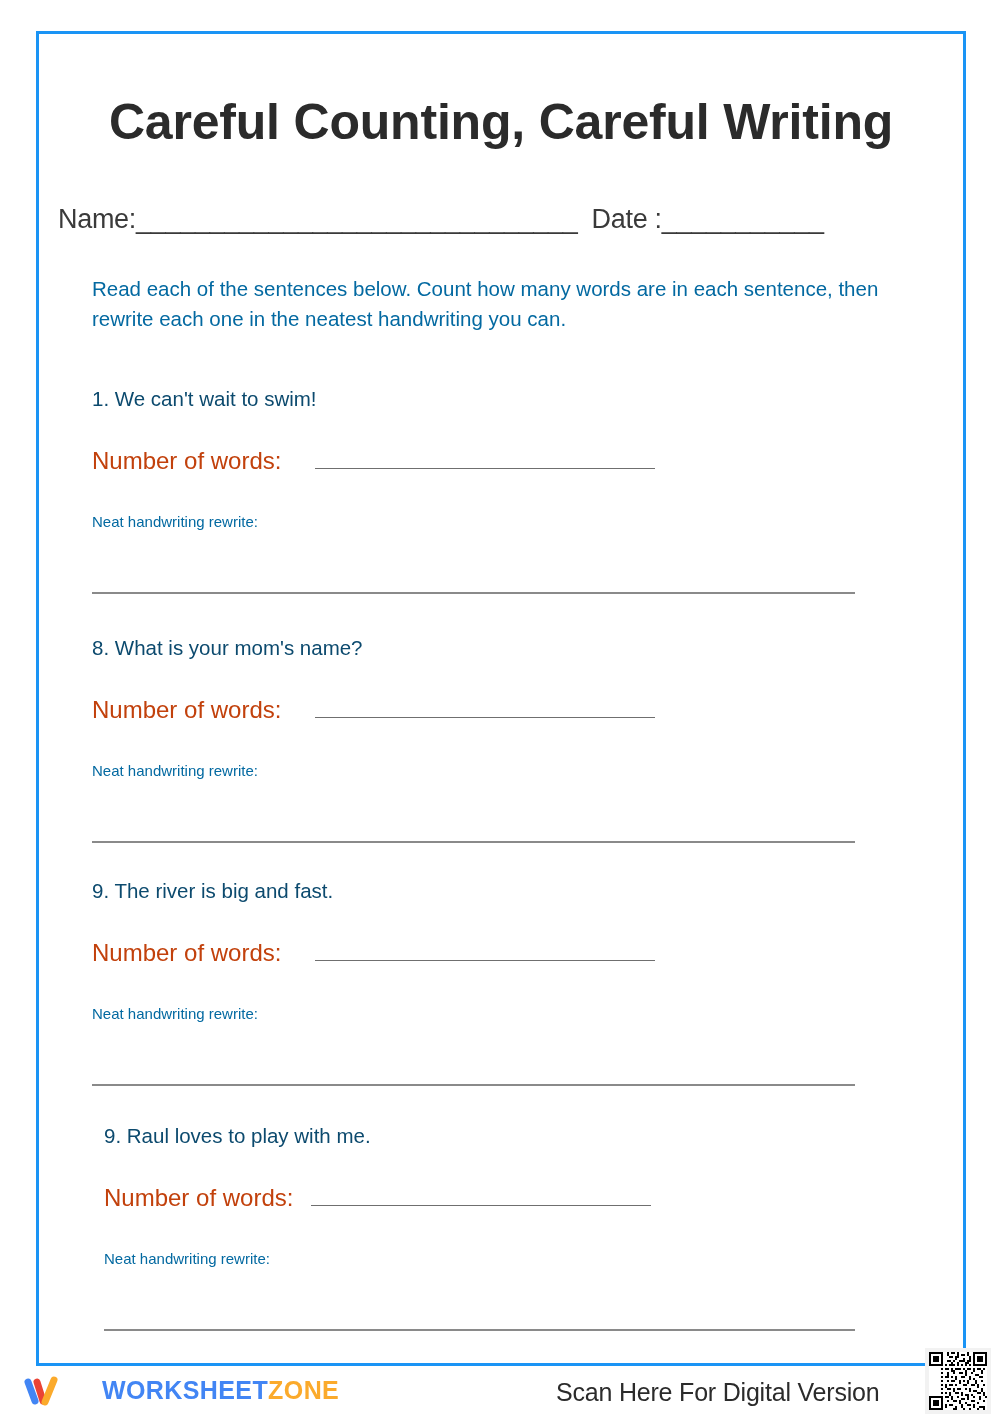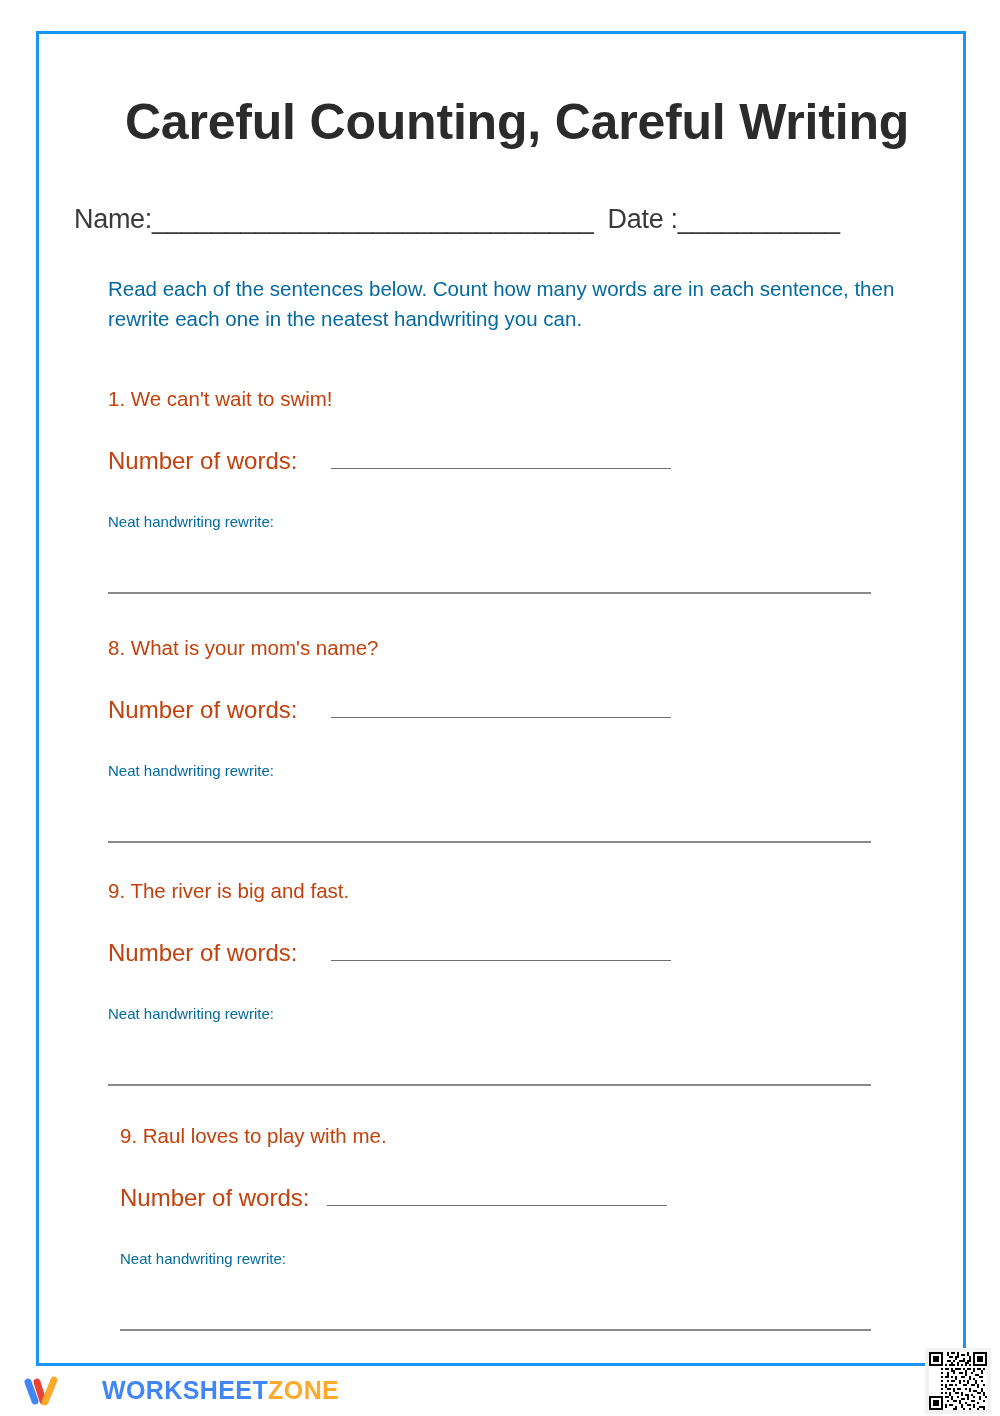--- a/index.html
+++ b/index.html
@@ -31,21 +31,20 @@
   }
 
   
   .content {
     position: absolute;
     left: 36px;
     top: 31px;
     width: 930px;
     height: 1335px;
     padding: 8px;
-    margin-left: 16px;
   }
 
   .title {
     position: absolute;
     left: 0;
     top: 62px;
     width: 930px;
     text-align: center;
     font-size: 50px;
     font-weight: 600;
@@ -77,21 +76,21 @@
     color: #0369a1;
   }
 
   
   .q {
     position: absolute;
     width: 830px;
   }
   .q-sentence {
     font-size: 20.5px;
-    color: #c2410c;
+    color: #0c4a6e;
     line-height: 26px;
   }
   .q-count-row {
     display: flex;
     align-items: flex-end;
     margin-top: 36px;
   }
   .q-count-label {
     font-size: 24px;
     color: #c2410c;
@@ -239,20 +238,21 @@
           <path d="M4 12 L11 31" stroke="#4285f4" stroke-width="7" stroke-linecap="round" fill="none"></path>
           <path d="M13 12 L19 31" stroke="#ea4335" stroke-width="7" stroke-linecap="round" fill="none"></path>
           <path d="M30 10 L21 32" stroke="#fbaa2b" stroke-width="7" stroke-linecap="round" fill="none"></path>
         </svg>
       </span>
       <span class="logo-text">
         <span class="logo-worksheet">WORKSHEET</span><span class="logo-zone">ZONE</span>
       </span>
     </div>
 
+    <div class="scan-text">Scan Here For Digital Version</div>
 
     <div class="qr">
       <svg viewBox="0 0 29 29" shape-rendering="crispEdges" xmlns="http://www.w3.org/2000/svg">
         <rect width="29" height="29" fill="#ffffff"></rect>
         <g fill="#000000">
 
           <rect x="0" y="0" width="7" height="1"></rect>
             <rect x="0" y="6" width="7" height="1"></rect>
           <rect x="0" y="0" width="1" height="7"></rect>
             <rect x="6" y="0" width="1" height="7"></rect>

